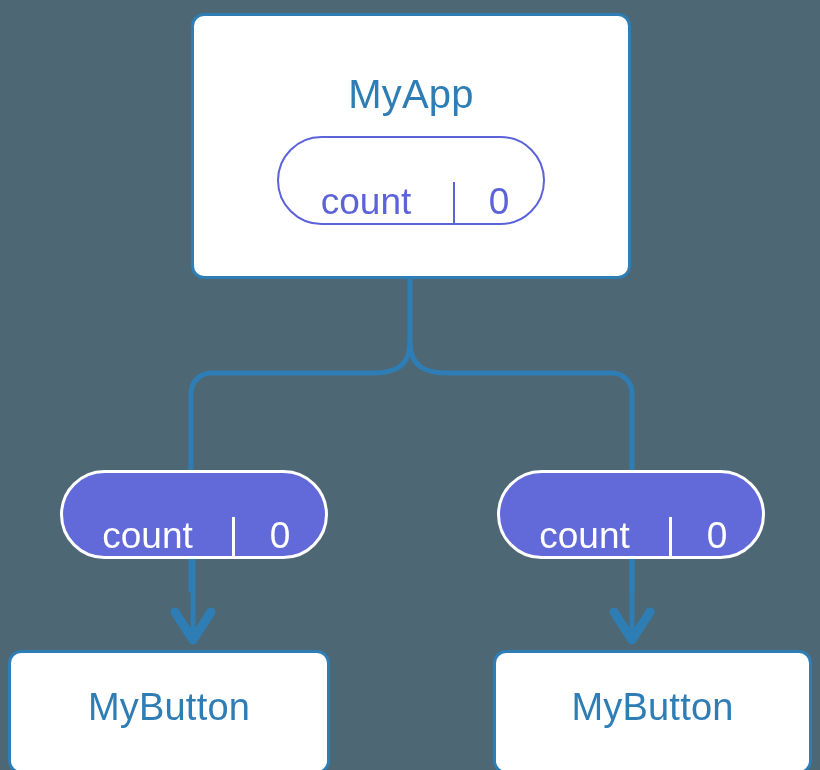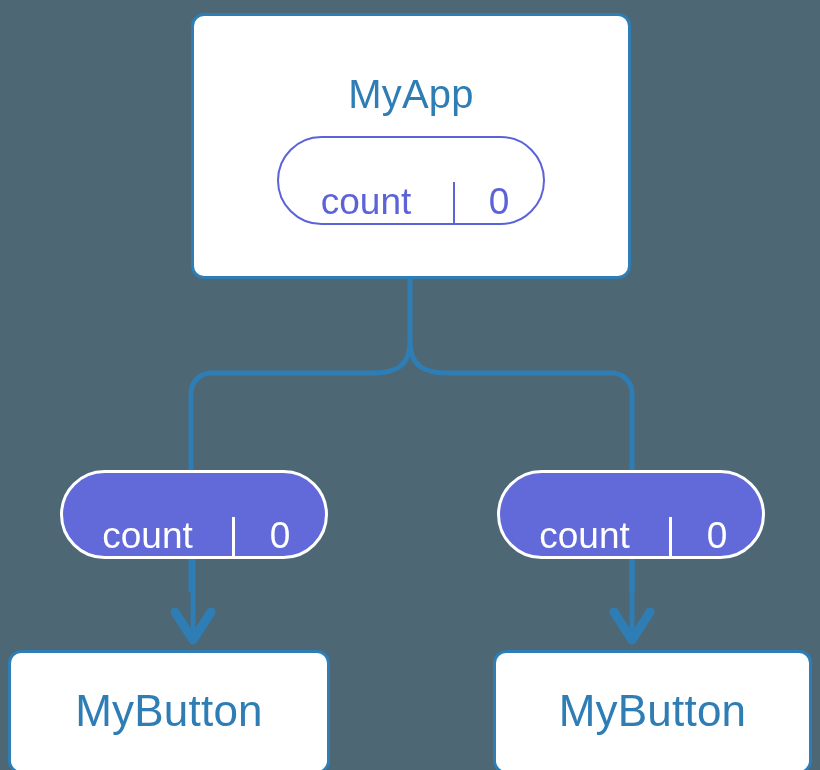--- a/index.html
+++ b/index.html
@@ -64,21 +64,21 @@
 
   
   .button-box {
     top: 650px;
     height: 124px;
   }
   #button-box-left  { left: 8px;   width: 322px; }
   #button-box-right { left: 493px; width: 319px; }
   .button-title {
     top: 33px;
-    font-size: 44px;
+    font-size: 38px;
   }
 
   
   .pill {
     position: absolute;
     display: flex;
     align-items: stretch;
     box-sizing: border-box;
     border-radius: 999px;
     overflow: hidden;

